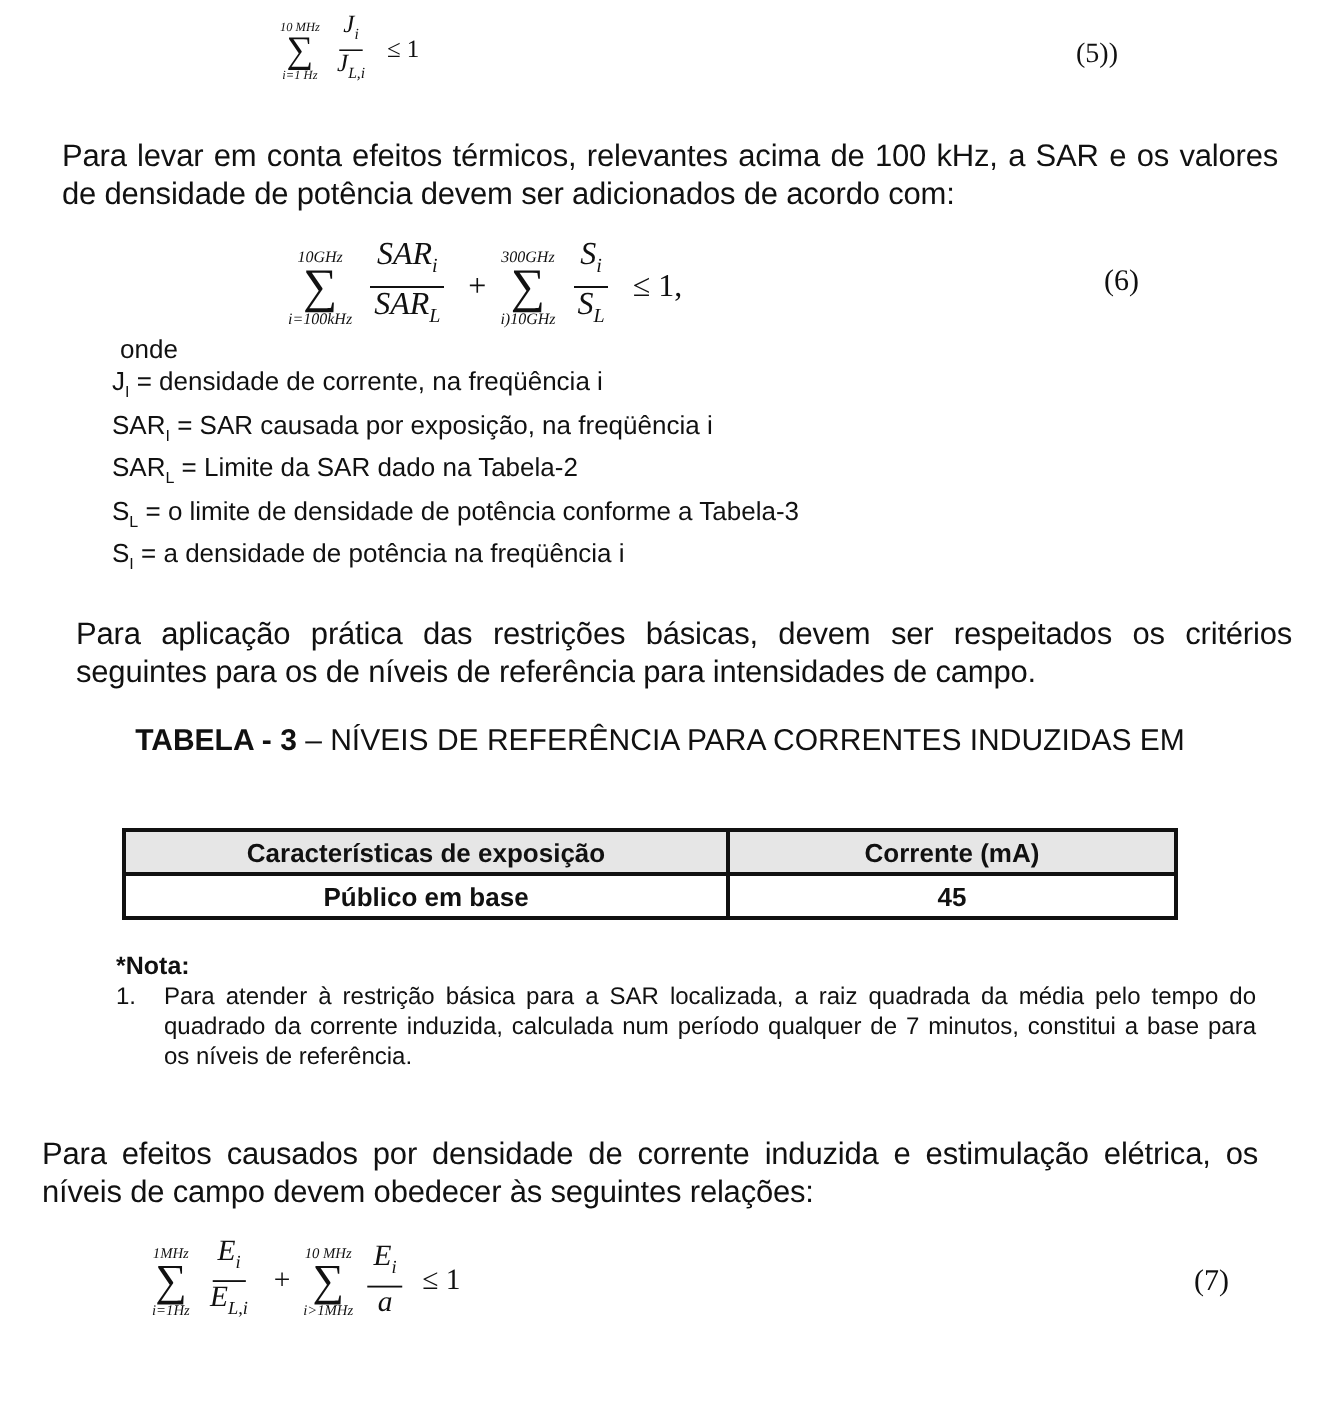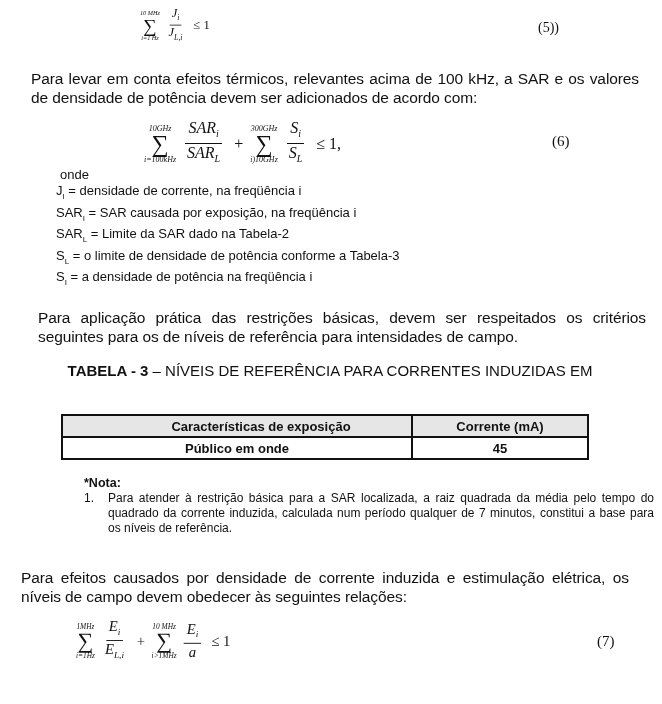--- a/index.html
+++ b/index.html
@@ -16,21 +16,21 @@
   .frac sub { font-size:10px; }
   .op { font-size:16px; vertical-align:middle; margin:0 3px; }
   .eqno { font-family:"Liberation Serif", serif; font-size:15px; }
   .defs { font-size:13px; line-height:16px; }
   .defs sub { font-size:8px; }
   .table-title { font-size:15px; line-height:18px; text-align:center; }
   .table-title b { font-weight:bold; }
   table.t3 { border-collapse:collapse; font-size:13px; font-weight:bold; }
   table.t3 td, table.t3 th { border:2px solid #111; text-align:center; padding:0; height:20px; }
   table.t3 th { background:#e6e6e6; }
-  .nota { font-size:12px; line-height:15px;margin-left:26px; }
+  .nota { font-size:12px; line-height:15px; }
 </style>
 </head>
 <body>
 
 <div class="abs math" style="left:140px; top:6px; transform:scale(0.78); transform-origin:left top;">
   <span class="sum">
     <span class="lim">10 MHz</span>
     <span class="sig">∑</span>
     <span class="lim">i=1 Hz</span>
   </span>
@@ -79,25 +79,25 @@
 
 <div class="abs para" style="left:38px; top:308px; width:608px;">Para aplicação prática das restrições básicas, devem ser respeitados  os critérios seguintes para os de níveis de referência para intensidades de  campo.</div>
 
 <div class="abs table-title" style="left:40px; top:362px; width:580px;">
   <div><b>TABELA - 3</b><span> – NÍVEIS DE REFERÊNCIA PARA CORRENTES INDUZIDAS EM</span></div>
 </div>
 
 <table class="abs t3" style="left:61px; top:414px; width:528px;">
   <tbody>
       <tr>
-    <th style="width:300px;padding-left:48px;">Características de exposição</th>
+    <th style="width:300px;">Características de exposição</th>
     <th>Corrente (mA)</th>
   </tr>
   <tr>
-    <td>Público em onde</td>
+    <td>Público em base</td>
     <td>45</td>
   </tr>
 </tbody>
   </table>
 
 <div class="abs nota" style="left:58px; top:476px; width:570px;">
   <div style="font-weight:bold; font-size:12.5px;">*Nota:</div>
   <div style="display:flex;">
     <span style="width:24px; flex:none;">1.</span>
     <span style="text-align:justify;">Para atender à  restrição básica para a SAR localizada, a raiz quadrada da média pelo tempo do quadrado da corrente induzida, calculada num período qualquer de 7 minutos, constitui a base para os níveis de referência.</span>

